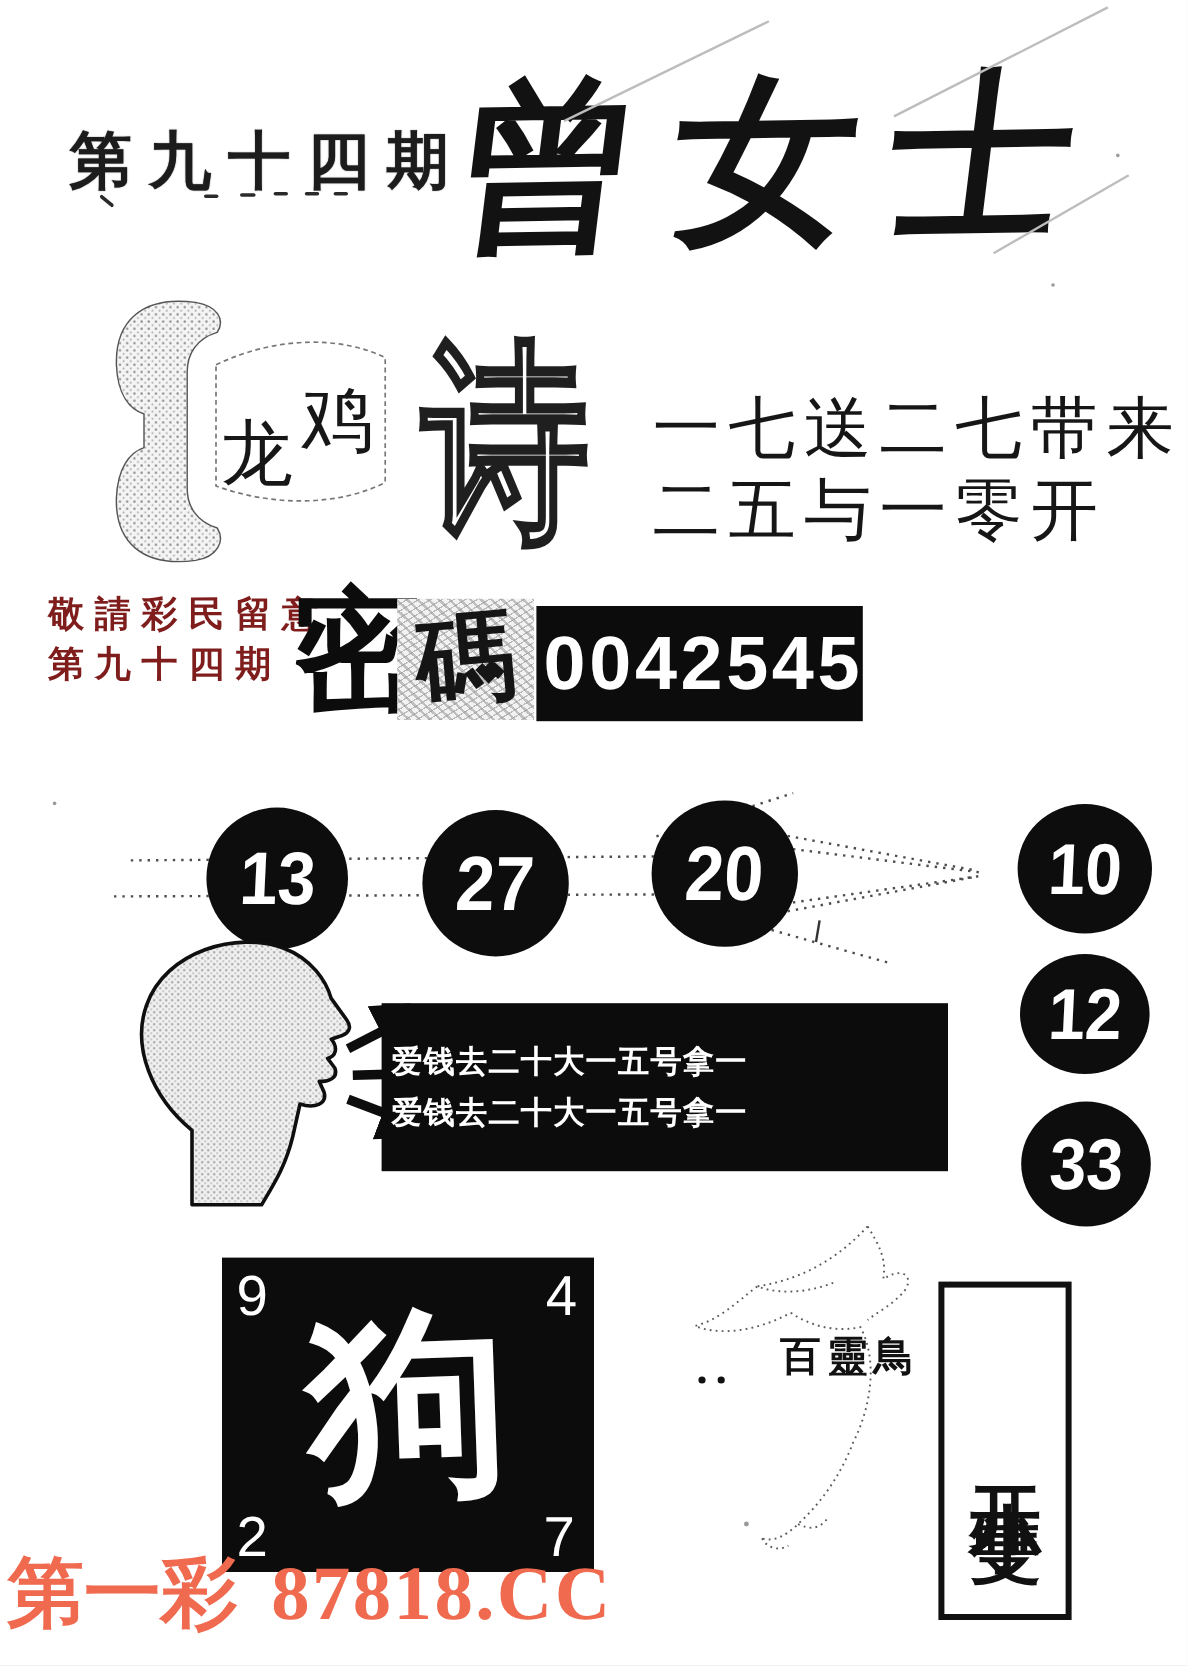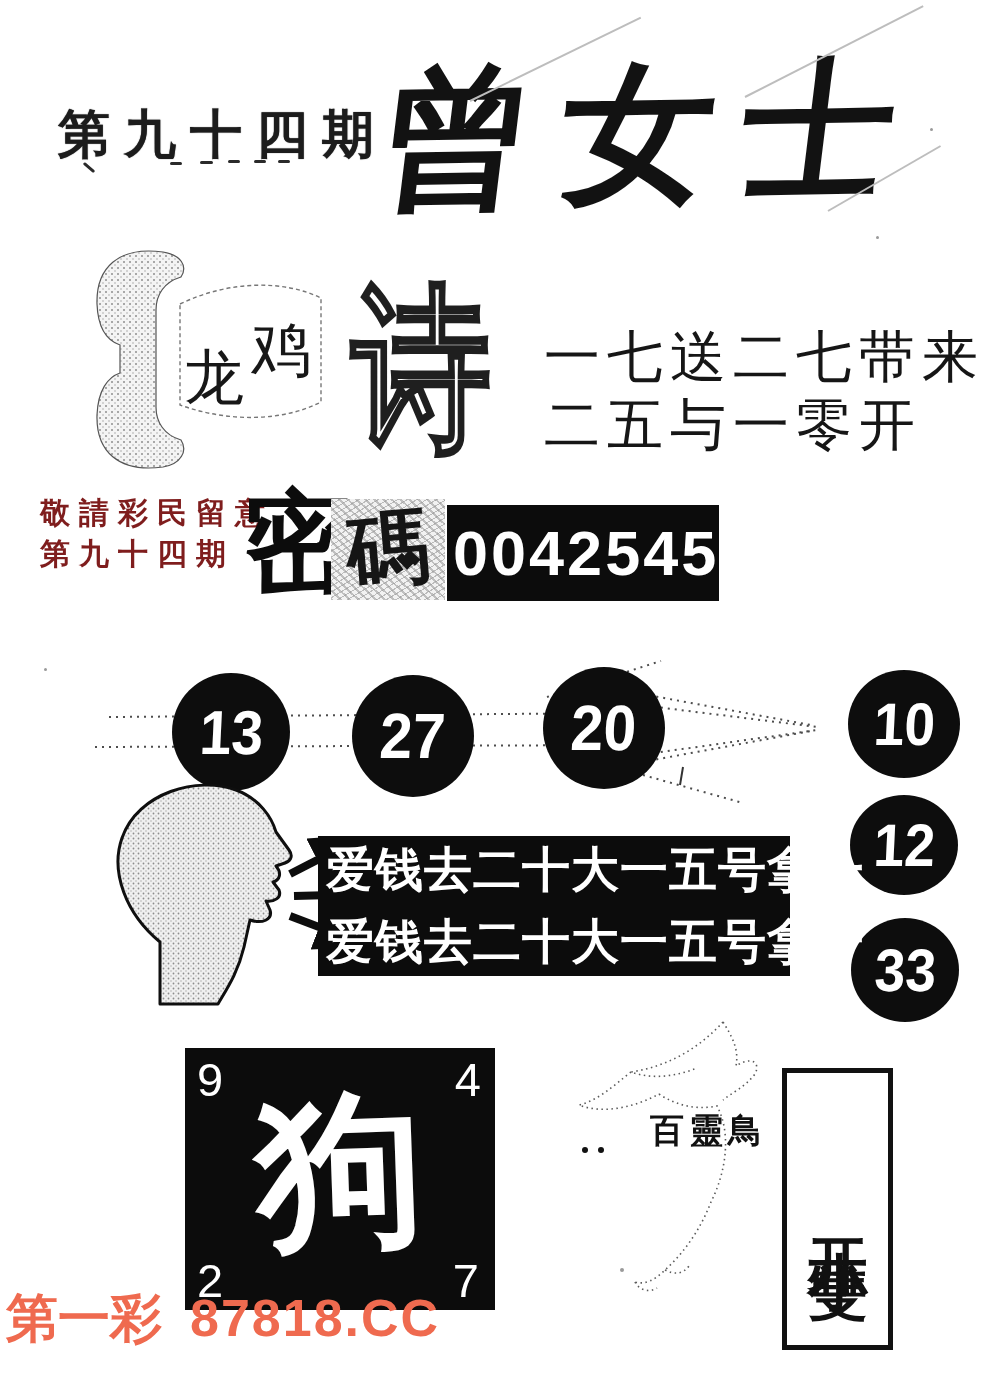--- a/index.html
+++ b/index.html
@@ -49,42 +49,42 @@
   .c27{left:352px;top:675px;width:122px;height:122px;font-size:64px;}
   .c20{left:543px;top:667px;width:122px;height:122px;font-size:64px;}
   .c10{left:848px;top:670px;width:112px;height:108px;font-size:60px;}
   .c12{left:850px;top:795px;width:108px;height:100px;font-size:60px;}
   .c33{left:851px;top:918px;width:108px;height:104px;font-size:60px;}
 
   
   .speech-box{left:318px;top:836px;width:472px;height:140px;background:#0c0c0c;
               display:flex;flex-direction:column;justify-content:center;gap:8px;padding:0 8px;
               box-sizing:border-box;}
-  .speech-line{font-family:"Liberation Sans","DejaVu Sans",sans-serif;font-size:48px;font-weight:700;
-               color:#fff;letter-spacing:1px;white-space:nowrap;text-align:center;}
+  .speech-line{font-family:"Liberation Sans","DejaVu Sans",sans-serif;font-size:26px;font-weight:700;
+               color:#fff;letter-spacing:1px;white-space:nowrap;}
 
   
   .dog-box{left:185px;top:1048px;width:310px;height:262px;background:#0c0c0c;}
   .dog-corner{position:absolute;color:#fff;font-family:"Liberation Sans","DejaVu Sans",sans-serif;
               font-size:47px;font-weight:500;line-height:1;}
   .dc-tl{left:12px;top:8px;}  .dc-tr{right:14px;top:8px;}
   .dc-bl{left:12px;bottom:6px;} .dc-br{right:16px;bottom:6px;}
   .dog-char{position:absolute;left:50%;top:50%;transform:translate(-50%,-54%) rotate(-2deg);
             color:#fff;font-size:168px;font-weight:700;line-height:1;}
 
   
   .bird-label{font-size:34px;letter-spacing:5px;font-weight:600;fill:#111;}
   .verdict-box{left:782px;top:1068px;width:101px;height:272px;border:5px solid #111;
                display:flex;align-items:center;justify-content:center;}
   .verdict-text{writing-mode:vertical-rl;text-orientation:upright;font-size:60px;font-weight:600;
                 letter-spacing:12px;color:#111;line-height:1;}
 
   
-  .footer{left:6px;top:1284px;font-family:Liberation Sans, sans-serif;
-          font-size:52px;font-weight:800;color:#ef6a4f;white-space:nowrap;letter-spacing:0px;
+  .footer{left:6px;top:1284px;font-family:Liberation Serif, serif;
+          font-size:64px;font-weight:800;color:#ef6a4f;white-space:nowrap;letter-spacing:0px;
           z-index:9;}
   .footer .site{margin-left:28px;letter-spacing:2px;}
 
   svg text{font-family:"Liberation Serif","DejaVu Serif",serif;}
   .speck{position:absolute;background:#9a9a9a;border-radius:50%;}
 </style>
 </head>
 <body>
 
 <div id="page">

